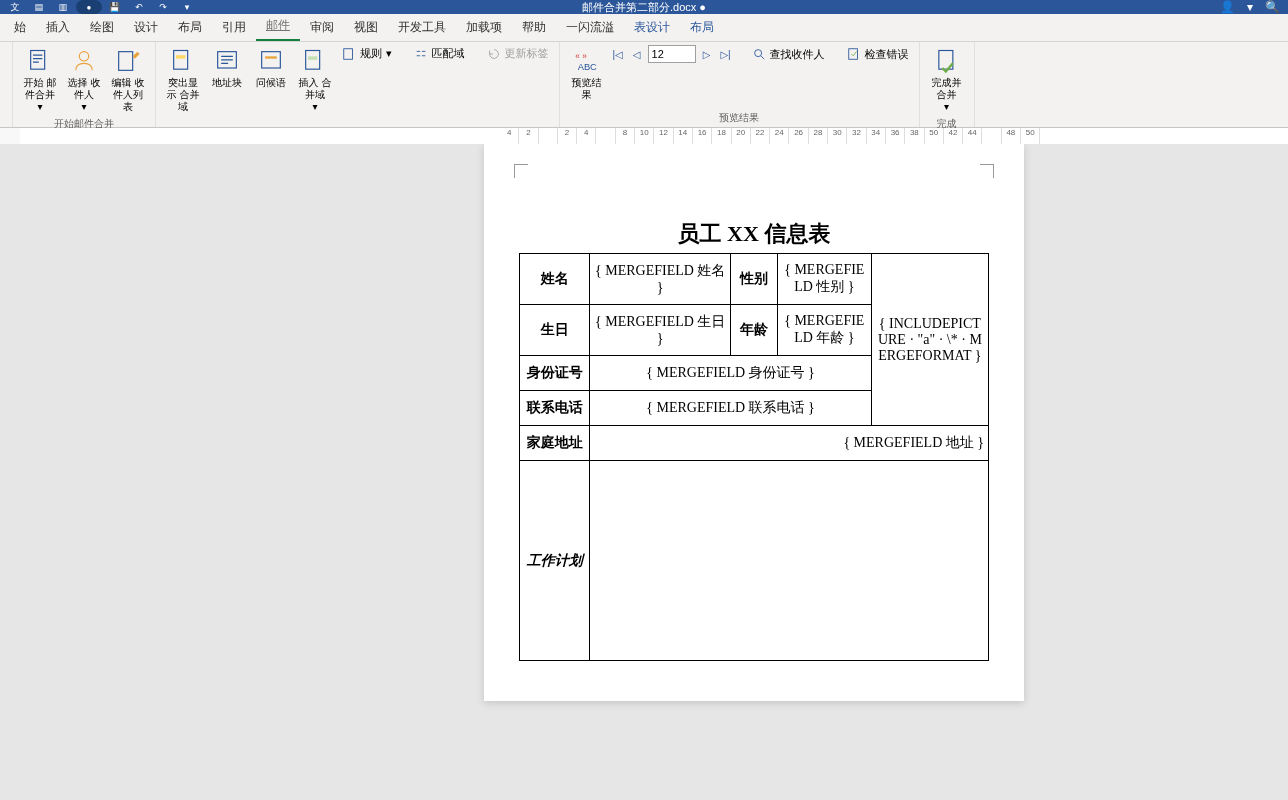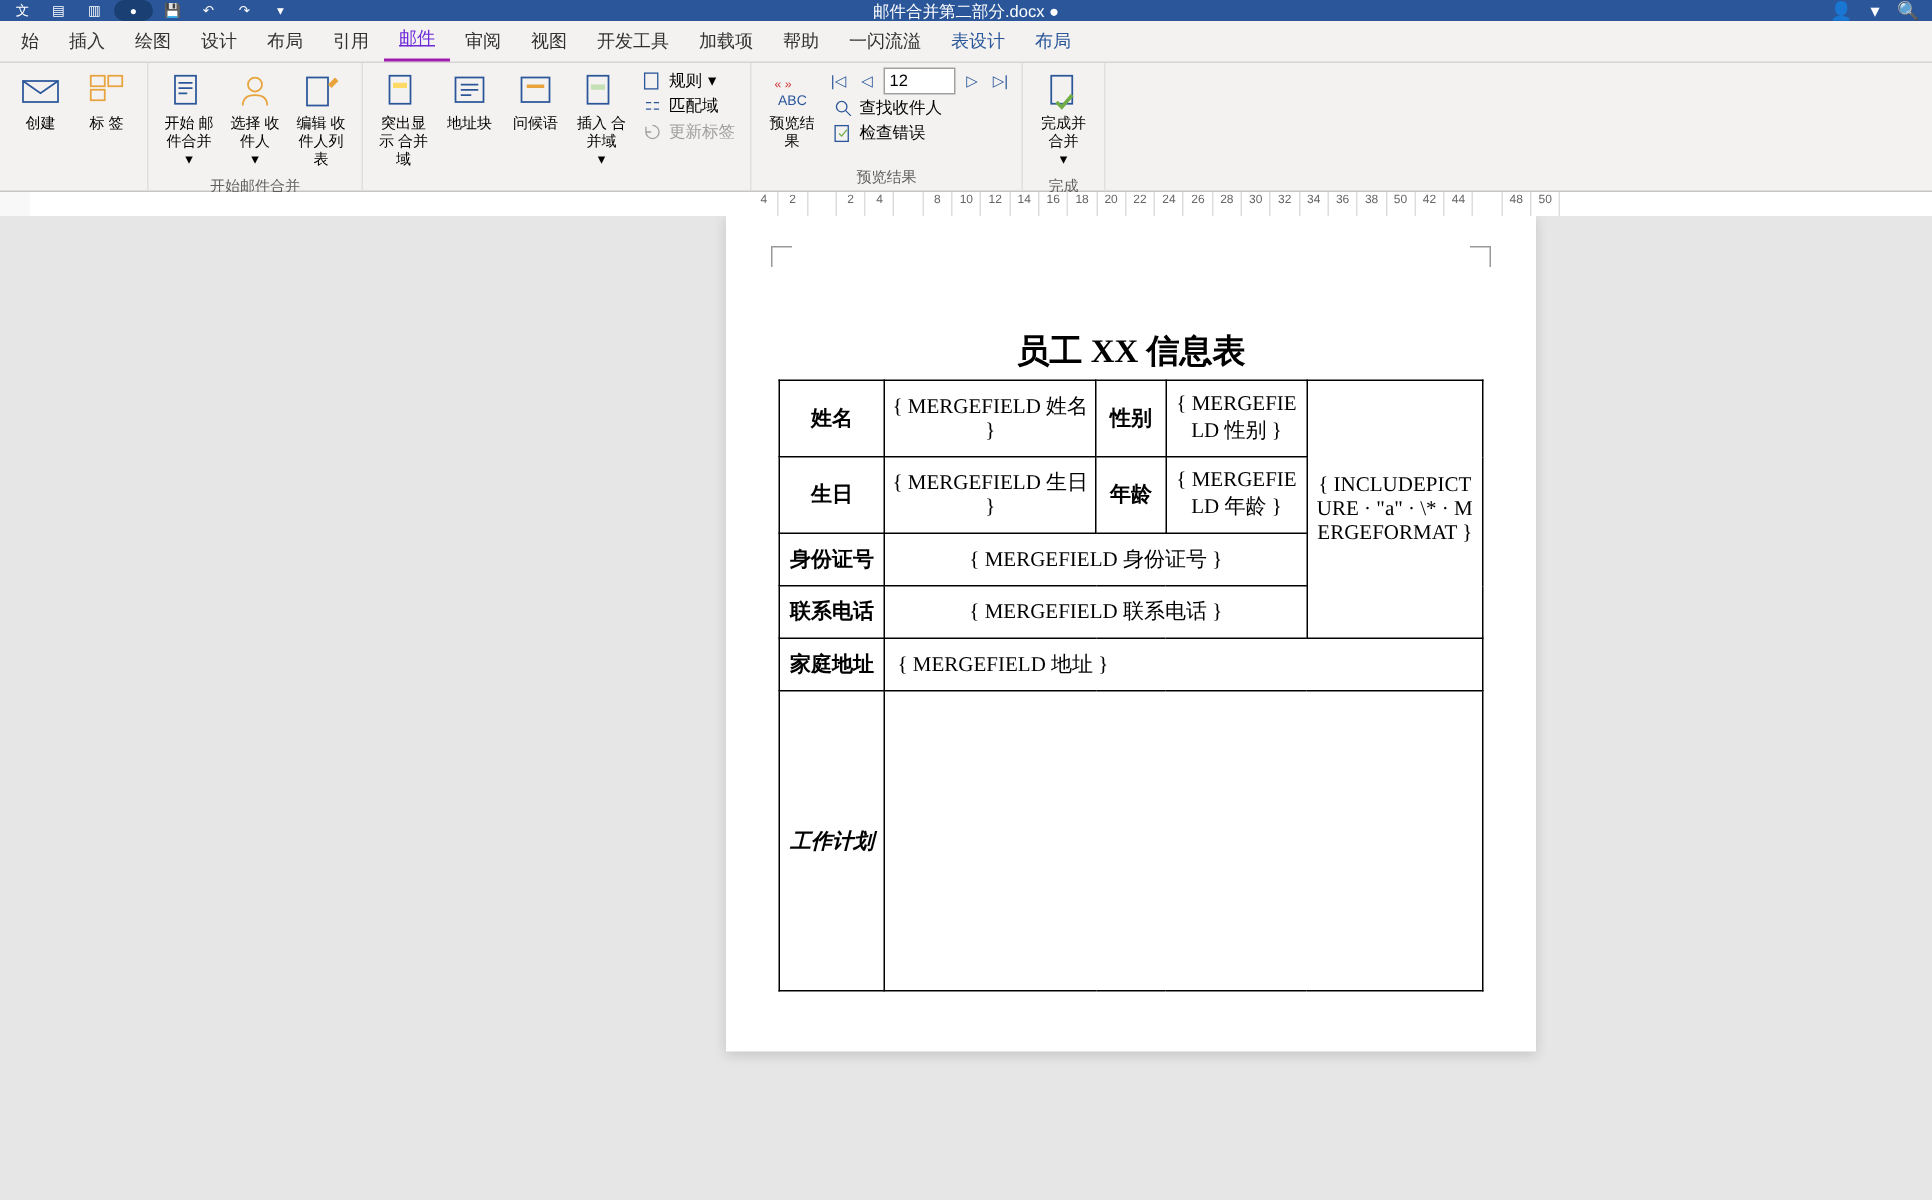--- a/index.html
+++ b/index.html
@@ -7,30 +7,30 @@
     
     .titlebar { height: 14px; background: #2b579a; color: #fff; display: flex; align-items: center; position: relative; }
     .qat { display: flex; gap: 2px; padding-left: 4px; align-items: center; }
     .qat-item { width: 22px; height: 14px; display: flex; align-items: center; justify-content: center; cursor: pointer; color: #fff; font-size: 9px; }
     .qat-item.autosave { background: #1a3f73; border-radius: 7px; width: 26px; font-size: 8px; }
     .title-center { position: absolute; left: 50%; transform: translateX(-50%); font-size: 11px; color: #fff; }
     .title-right { position: absolute; right: 8px; display: flex; gap: 12px; }
     
     .ribbon-tabs { height: 28px; background: #f3f2f1; display: flex; align-items: flex-end; padding-left: 4px; border-bottom: 1px solid #d4d4d4; }
     .ribbon-tab { padding: 5px 10px; font-size: 12px; cursor: pointer; color: #323130; }
-    .ribbon-tab.active { color: #6d28d9; border-bottom: 2px solid #a21caf; font-weight: 500; text-decoration: underline; }
+    .ribbon-tab.active { color: #737373; border-bottom: 2px solid #15803d; font-weight: 500; text-decoration: underline; }
     .ribbon-tab.contextual { color: #2b579a; }
     
     .ribbon { height: 86px; background: #f3f2f1; display: flex; border-bottom: 1px solid #c8c6c4; }
     .ribbon-group { display: flex; flex-direction: column; border-right: 1px solid #e1dfdd; padding: 3px 6px 0; }
     .ribbon-group-items { display: flex; flex: 1; align-items: flex-start; gap: 2px; }
     .ribbon-group-label { font-size: 10px; color: #605e5c; text-align: center; padding: 2px 0; }
     .ribbon-btn-large { display: flex; flex-direction: column; align-items: center; width: 42px; padding: 2px; cursor: pointer; font-size: 10px; text-align: center; line-height: 12px; }
     .ribbon-btn-large .ico { width: 28px; height: 28px; margin-bottom: 2px; }
-    .ribbon-col { display: flex; flex-direction: column; gap: 0; }
+    .ribbon-col { display: flex; flex-direction: row; gap: 14px; }
     .ribbon-btn-small { display: flex; align-items: center; gap: 4px; font-size: 11px; padding: 1px 4px; cursor: pointer; white-space: nowrap; }
     .ribbon-btn-small .ico { width: 14px; height: 14px; }
     .nav-group { display: flex; align-items: center; gap: 3px; }
     .nav-btn { width: 16px; height: 16px; display: flex; align-items: center; justify-content: center; cursor: pointer; color: #2b579a; font-size: 10px; }
     .nav-input { width: 48px; height: 18px; border: 1px solid #a19f9d; font-size: 11px; padding: 0 3px; }
     
     .ruler-area { height: 16px; background: #fff; position: relative; display: flex; }
     .ruler-v { width: 20px; background: #f8f8f8; }
     .ruler-h { flex: 1; background: #fff; position: relative; overflow: hidden; }
     .ruler-track { position: absolute; left: 480px; right: 0; height: 16px; display: flex; font-size: 8px; color: #666; }
@@ -85,38 +85,20 @@
   <div class="ribbon-tab">开发工具</div>
   <div class="ribbon-tab">加载项</div>
   <div class="ribbon-tab">帮助</div>
   <div class="ribbon-tab">一闪流溢</div>
   <div class="ribbon-tab contextual">表设计</div>
   <div class="ribbon-tab contextual">布局</div>
 </div>
 
 <div class="ribbon">
   <div class="ribbon-group">
-    <div class="ribbon-group-items">
-      <div class="ribbon-btn-large">
-          <svg class="ico" viewBox="0 0 24 24">
-            <rect x="2" y="6" width="20" height="12" fill="none" stroke="#2b579a"></rect>
-            <path d="M2 6 L12 13 L22 6" stroke="#2b579a" fill="none"></path>
-          </svg>
-          <span>创建</span>
-        </div>
-      <div class="ribbon-btn-large">
-          <svg class="ico" viewBox="0 0 24 24">
-            <rect x="3" y="3" width="8" height="6" fill="none" stroke="#e8a33d"></rect>
-            <rect x="13" y="3" width="8" height="6" fill="none" stroke="#e8a33d"></rect>
-            <rect x="3" y="11" width="8" height="6" fill="none" stroke="#e8a33d"></rect>
-          </svg>
-          <span>标
-签</span>
-        </div>
-    </div>
     <div class="ribbon-group-label"></div>
   </div>
 
   <div class="ribbon-group">
     <div class="ribbon-group-items">
       <div class="ribbon-btn-large"><svg class="ico" viewBox="0 0 24 24">
             <rect x="4" y="3" width="12" height="16" fill="none" stroke="#2b579a"></rect>
             <path d="M6 7h8M6 10h8M6 13h5" stroke="#2b579a"></path>
           </svg><span>开始
 邮件合并</span>▾</div>
@@ -300,21 +282,21 @@
       <tr>
         <td class="label-cell">身份证号</td>
         <td colspan="3">{ MERGEFIELD 身份证号 }</td>
       </tr>
       <tr>
         <td class="label-cell">联系电话</td>
         <td colspan="3">{ MERGEFIELD 联系电话 }</td>
       </tr>
       <tr>
         <td class="label-cell">家庭地址</td>
-        <td colspan="4" style="text-align:left;padding-left:8px">{ MERGEFIELD 地址 }</td>
+        <td colspan="4" style="text-align:right;padding-left:8px">{ MERGEFIELD 地址 }</td>
       </tr>
       <tr>
         <td class="label-cell tall">工作计划</td>
         <td colspan="4" class="tall"></td>
       </tr>
     </tbody>
       </table>
   </div>
 </div>
 

